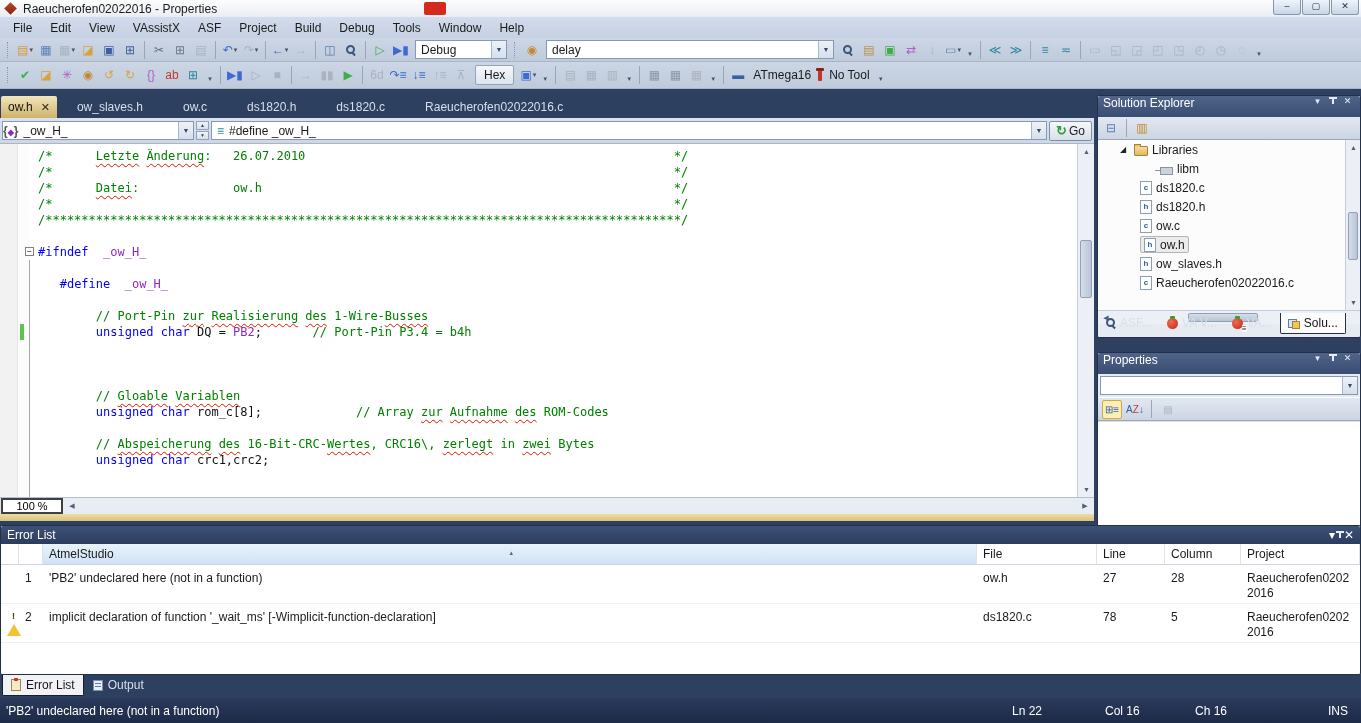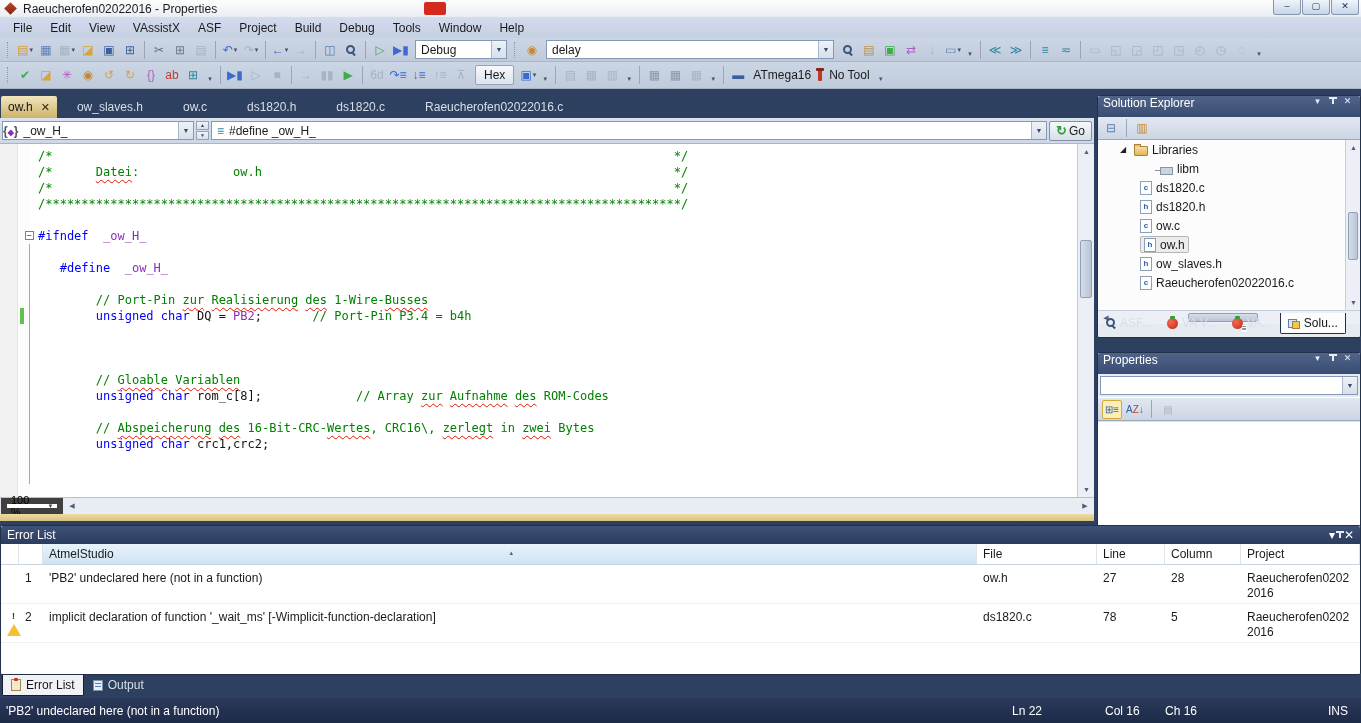--- a/index.html
+++ b/index.html
@@ -65,21 +65,21 @@
   .cl .kw,.cl .pp{color:#0000ff;}
   .cl .mac{color:#8f2bbc;}
   .cl .pl{color:#111;}
   .chbar{position:absolute;left:20px;top:0;width:4px;height:16px;background:#5fc14e;}
   .foldbox{position:absolute;left:25px;top:3px;width:9px;height:9px;border:1px solid #808080;background:#fff;font-size:8px;line-height:7px;text-align:center;color:#333;}
   .oln{position:absolute;left:29px;top:0;width:1px;height:16px;background:#a8a8a8;}
   .edvscroll{position:absolute;right:0;top:0;bottom:0;width:17px;background:#eceff5;border-left:1px solid #c4cedb;}
   .sbarrow{position:absolute;left:0;width:17px;height:15px;font-size:7px;color:#51607a;text-align:center;line-height:15px;}
   .edvthumb{position:absolute;left:2px;top:96px;width:12px;height:58px;background:linear-gradient(90deg,#d6dde8,#b9c4d5);border:1px solid #8fa0ba;border-radius:2px;}
   .ehscroll{position:absolute;left:0;top:497px;width:1094px;height:17px;background:#dde4ee;border-top:1px solid #b4bfd0;display:flex;align-items:center;}
-  .zoom-combo{width:62px;height:16px;margin-left:1px;background:#fff;border:6px solid #404040;display:flex;align-items:center;}
+  .zoom-combo{width:62px;height:16px;margin-left:1px;background:#fff;border:2px solid #404040;display:flex;align-items:center;flex-direction:column;}
   .zoom-combo .val{flex:1;padding:0 4px;font-size:11px;}
   .zoom-combo .dd{width:13px;font-size:6px;text-align:center;color:#3a4a64;}
   .ehtrack{flex:1;height:17px;position:relative;background:#e8edf4;}
   .eharrow{position:absolute;top:1px;width:14px;height:14px;font-size:7px;line-height:14px;text-align:center;color:#51607a;}
   .tanstrip{position:absolute;left:0;top:514px;width:1094px;height:7px;background:linear-gradient(#ecdda6,#d9c27c);}
 
   
   .twin{position:absolute;background:#e6ebf2;border:1px solid #22304a;border-radius:2px;}
   .twhead{height:21px;background:linear-gradient(#50648a,#394d72);border-radius:2px 2px 0 0;display:flex;align-items:flex-start;color:#fff;padding:0 5px;}
   .twhead .t{flex:1;font-size:12px;}
@@ -151,21 +151,21 @@
   .btab{display:flex;align-items:center;gap:5px;padding:3px 8px;color:#d7dfeb;}
   .btab.active{background:#f2f2f4;color:#14141e;border:1px solid #141e33;border-top:none;border-radius:0 0 2px 2px;}
   .ico-clip{width:10px;height:12px;background:#f5e9c8;border:1px solid #9a8a50;position:relative;}
   .ico-clip::before{content:"";position:absolute;left:2px;top:-2px;width:4px;height:3px;background:#c23527;border-radius:1px;}
   .ico-out{width:10px;height:11px;background:#e8eef6;border:1px solid #7a90aa;position:relative;}
   .ico-out::before{content:"";position:absolute;left:1px;top:2px;width:6px;height:1px;background:#5a7fb4;box-shadow:0 3px 0 #5a7fb4;}
   .statusbar{position:absolute;left:0;top:698px;width:1361px;height:25px;background:linear-gradient(#2b3a5c,#1d2a47);color:#fff;display:flex;align-items:center;}
   .sb-msg{position:absolute;left:6px;}
   .sb-ln{position:absolute;left:1012px;}
   .sb-col{position:absolute;left:1105px;}
-  .sb-ch{position:absolute;left:1165px;}
+  .sb-ch{position:absolute;left:1195px;}
   .sb-ins{position:absolute;left:1328px;}
 </style>
 </head>
 <body>
 
 <div class="titlebar">
   <span class="app-icon"></span>
   <span class="title-text">Raeucherofen02022016 - Properties</span>
   <span class="red-badge"></span>
   <span class="winbtns" id="winbtns">
@@ -470,20 +470,21 @@
   <span class="go-btn">
     <span class="rot">↻</span>
     <span>Go</span>
   </span>
 </div>
 
 <div class="editor">
   <div class="edmargin1"></div>
   <div class="edmargin2"></div>
   <div class="codelines" id="codelines">
+      <div class="cl"><span><span class="cm">/*      </span><span class="cmq">Letzte</span><span class="cm"> </span><span class="cmq">Änderung</span><span class="cm">:   26.07.2010</span><span class="cm">                                                   </span><span class="cm">*/</span></span></div>
       <div class="cl"><span><span class="cm">/*</span><span class="cm">                                                                                      </span><span class="cm">*/</span></span></div>
       <div class="cl"><span><span class="cm">/*      </span><span class="cmq">Datei</span><span class="cm">:             </span><span class="cm">ow.h</span><span class="cm">                                                         </span><span class="cm">*/</span></span></div>
       <div class="cl"><span><span class="cm">/*</span><span class="cm">                                                                                      </span><span class="cm">*/</span></span></div>
       <div class="cl"><span><span class="cm">/****************************************************************************************/</span></span></div>
       <div class="cl"><span></span></div>
       <div class="cl"><span class="foldbox">−</span><span><span class="pp">#ifndef</span><span class="pl">  </span><span class="mac">_ow_H_</span></span></div>
       <div class="cl"><span class="oln"></span><span></span></div>
       <div class="cl"><span class="oln"></span><span><span class="pl">   </span><span class="pp">#define</span><span class="pl">  </span><span class="mac">_ow_H_</span></span></div>
       <div class="cl"><span class="oln"></span><span></span></div>
       <div class="cl"><span class="oln"></span><span><span class="pl">        </span><span class="cm">// Port-Pin </span><span class="cmq">zur</span><span class="cm"> </span><span class="cmq">Realisierung</span><span class="cm"> </span><span class="cmq">des</span><span class="cm"> 1-Wire-</span><span class="cmq">Busses</span></span></div>

